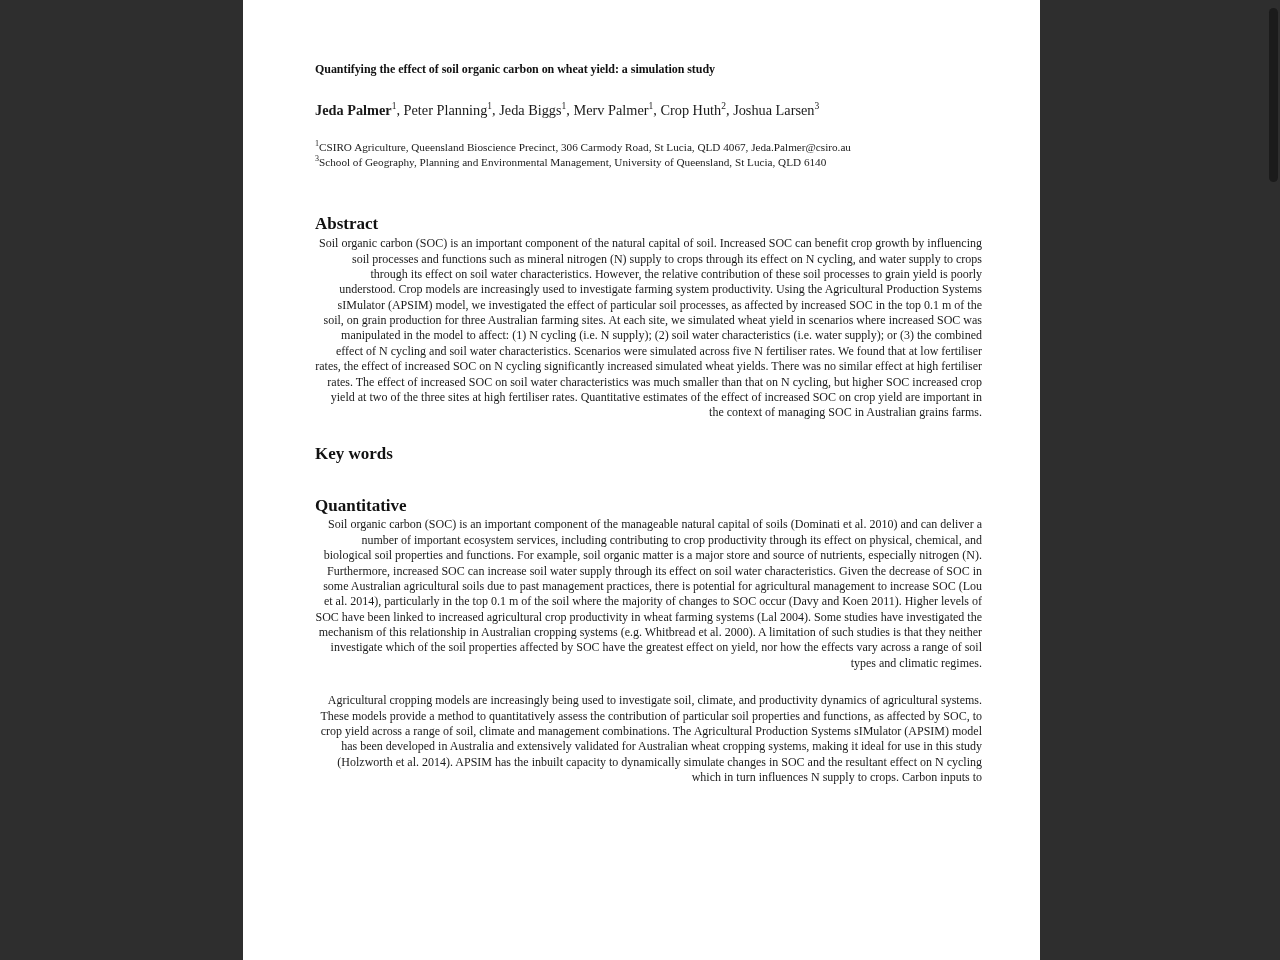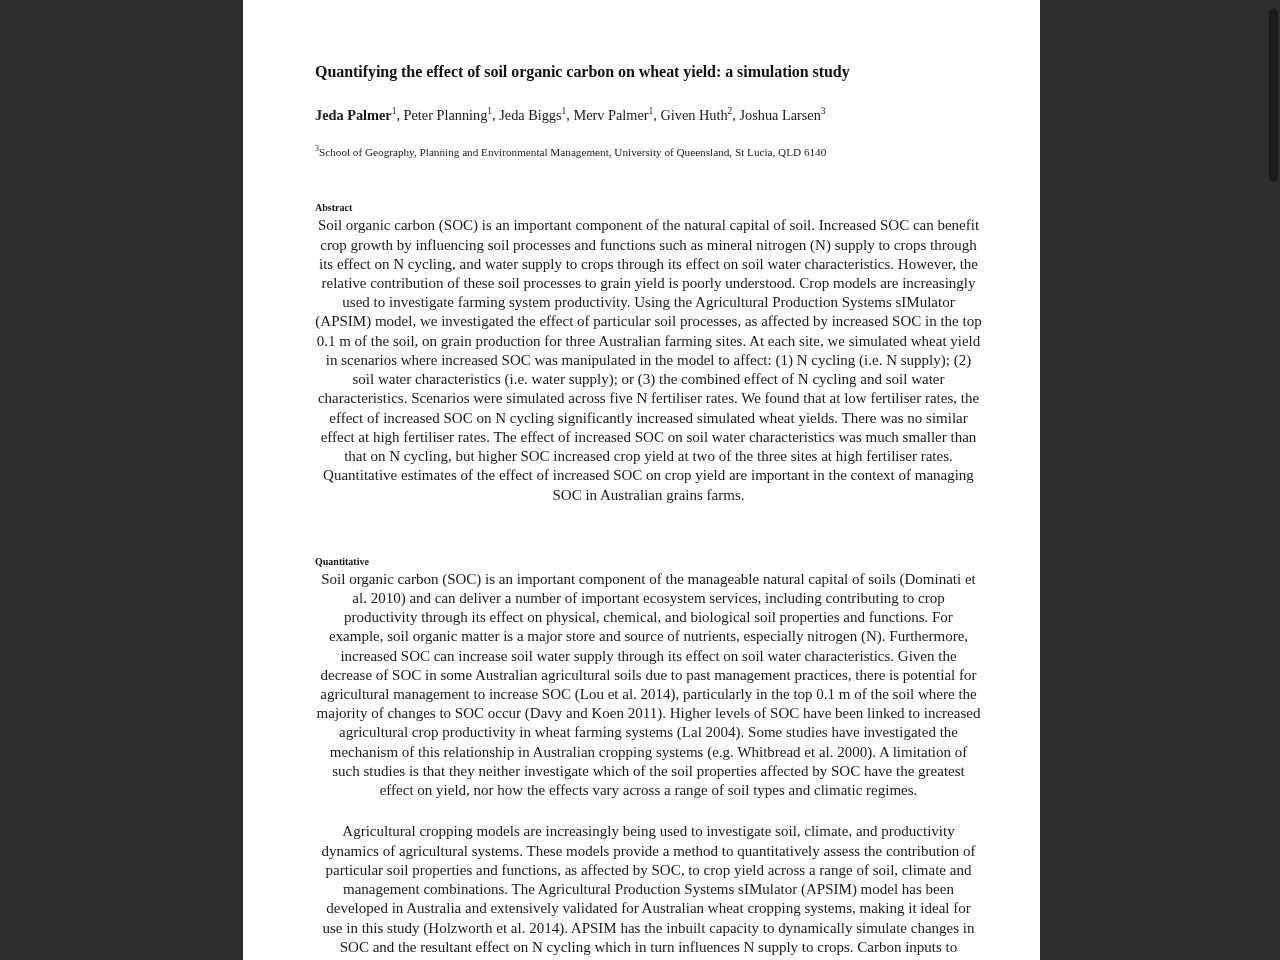--- a/index.html
+++ b/index.html
@@ -36,21 +36,21 @@
   #page-inner {
     position: absolute;
     left: 0;
     top: 0;
     width: 797px;
     padding: 62px 58px 0 72px;
   }
 
   
   .doc-title {
-    font-size: 16px;
+    font-size: 12px;
     font-weight: bold;
     line-height: 1.25;
     color: #111;
     margin: 0 0 24px 0;
     letter-spacing: -0.05px;
   }
 
   .authors {
     font-size: 14.3px;
     line-height: 1.3;
@@ -65,33 +65,33 @@
   }
   .affil-line {
     font-size: 11.2px;
     line-height: 1.42;
     color: #1a1a1a;
     white-space: nowrap;
   }
   .affil-line sup { font-size: 8px; vertical-align: super; line-height: 0; }
 
   .section-heading {
-    font-size: 10px;
+    font-size: 17px;
     font-weight: bold;
     color: #111;
     margin: 0 0 1px 0;
     line-height: 1.28;
   }
 
   .body-par {
-    font-size: 15px;
+    font-size: 12px;
     line-height: 1.283;
     color: #1a1a1a;
     margin: 0;
-    text-align: center;
+    text-align: right;
   }
   .gap-md { height: 22px; }
   .gap-lg { height: 29px; }
 
   
   #scrollbar-track {
     position: absolute;
     right: 0;
     top: 0;
     width: 16px;
@@ -116,33 +116,35 @@
   <div id="page">
     <div id="page-inner">
 
       <h1 class="doc-title">Quantifying the effect of soil organic carbon on wheat yield: a simulation study</h1>
 
       <p class="authors">
         <span class="lead">Jeda Palmer</span><sup>1</sup>,
         <span>Peter Planning</span><sup>1</sup>,
         <span>Jeda Biggs</span><sup>1</sup>,
         <span>Merv Palmer</span><sup>1</sup>,
-        <span>Given Huth</span><sup>2</sup>,
+        <span>Crop Huth</span><sup>2</sup>,
         <span>Joshua Larsen</span><sup>3</sup>
       </p>
 
       <div class="affiliations">
+        <div class="affil-line"><sup>1</sup><span>CSIRO Agriculture, Queensland Bioscience Precinct, 306 Carmody Road, St Lucia, QLD 4067, Jeda.Palmer@csiro.au</span></div>
         <div class="affil-line"><sup>3</sup><span>School of Geography, Planning and Environmental Management, University of Queensland, St Lucia, QLD 6140</span></div>
       </div>
 
       <h2 class="section-heading">Abstract</h2>
       <p class="body-par">Soil organic carbon (SOC) is an important component of the natural capital of soil. Increased SOC can benefit crop growth by influencing soil processes and functions such as mineral nitrogen (N) supply to crops through its effect on N cycling, and water supply to crops through its effect on soil water characteristics. However, the relative contribution of these soil processes to grain yield is poorly understood. Crop models are increasingly used to investigate farming system productivity. Using the Agricultural Production Systems sIMulator (APSIM) model, we investigated the effect of particular soil processes, as affected by increased SOC in the top 0.1 m of the soil, on grain production for three Australian farming sites. At each site, we simulated wheat yield in scenarios where increased SOC was manipulated in the model to affect: (1) N cycling (i.e. N supply); (2) soil water characteristics (i.e. water supply); or (3) the combined effect of N cycling and soil water characteristics. Scenarios were simulated across five N fertiliser rates. We found that at low fertiliser rates, the effect of increased SOC on N cycling significantly increased simulated wheat yields. There was no similar effect at high fertiliser rates. The effect of increased SOC on soil water characteristics was much smaller than that on N cycling, but higher SOC increased crop yield at two of the three sites at high fertiliser rates. Quantitative estimates of the effect of increased SOC on crop yield are important in the context of managing SOC in Australian grains farms.</p>
 
       <div class="gap-md"></div>
 
+      <h2 class="section-heading">Key words</h2>
 
       <div class="gap-lg"></div>
 
       <h2 class="section-heading">Quantitative</h2>
       <p class="body-par">Soil organic carbon (SOC) is an important component of the manageable natural capital of soils (Dominati et al. 2010) and can deliver a number of important ecosystem services, including contributing to crop productivity through its effect on physical, chemical, and biological soil properties and functions. For example, soil organic matter is a major store and source of nutrients, especially nitrogen (N). Furthermore, increased SOC can increase soil water supply through its effect on soil water characteristics. Given the decrease of SOC in some Australian agricultural soils due to past management practices, there is potential for agricultural management to increase SOC (Lou et al. 2014), particularly in the top 0.1 m of the soil where the majority of changes to SOC occur (Davy and Koen 2011). Higher levels of SOC have been linked to increased agricultural crop productivity in wheat farming systems (Lal 2004). Some studies have investigated the mechanism of this relationship in Australian cropping systems (e.g. Whitbread et al. 2000). A limitation of such studies is that they neither investigate which of the soil properties affected by SOC have the greatest effect on yield, nor how the effects vary across a range of soil types and climatic regimes.</p>
 
       <div class="gap-md"></div>
 
       <p class="body-par">Agricultural cropping models are increasingly being used to investigate soil, climate, and productivity dynamics of agricultural systems. These models provide a method to quantitatively assess the contribution of particular soil properties and functions, as affected by SOC, to crop yield across a range of soil, climate and management combinations. The Agricultural Production Systems sIMulator (APSIM) model has been developed in Australia and extensively validated for Australian wheat cropping systems, making it ideal for use in this study (Holzworth et al. 2014). APSIM has the inbuilt capacity to dynamically simulate changes in SOC and the resultant effect on N cycling which in turn influences N supply to crops. Carbon inputs to</p>
 

